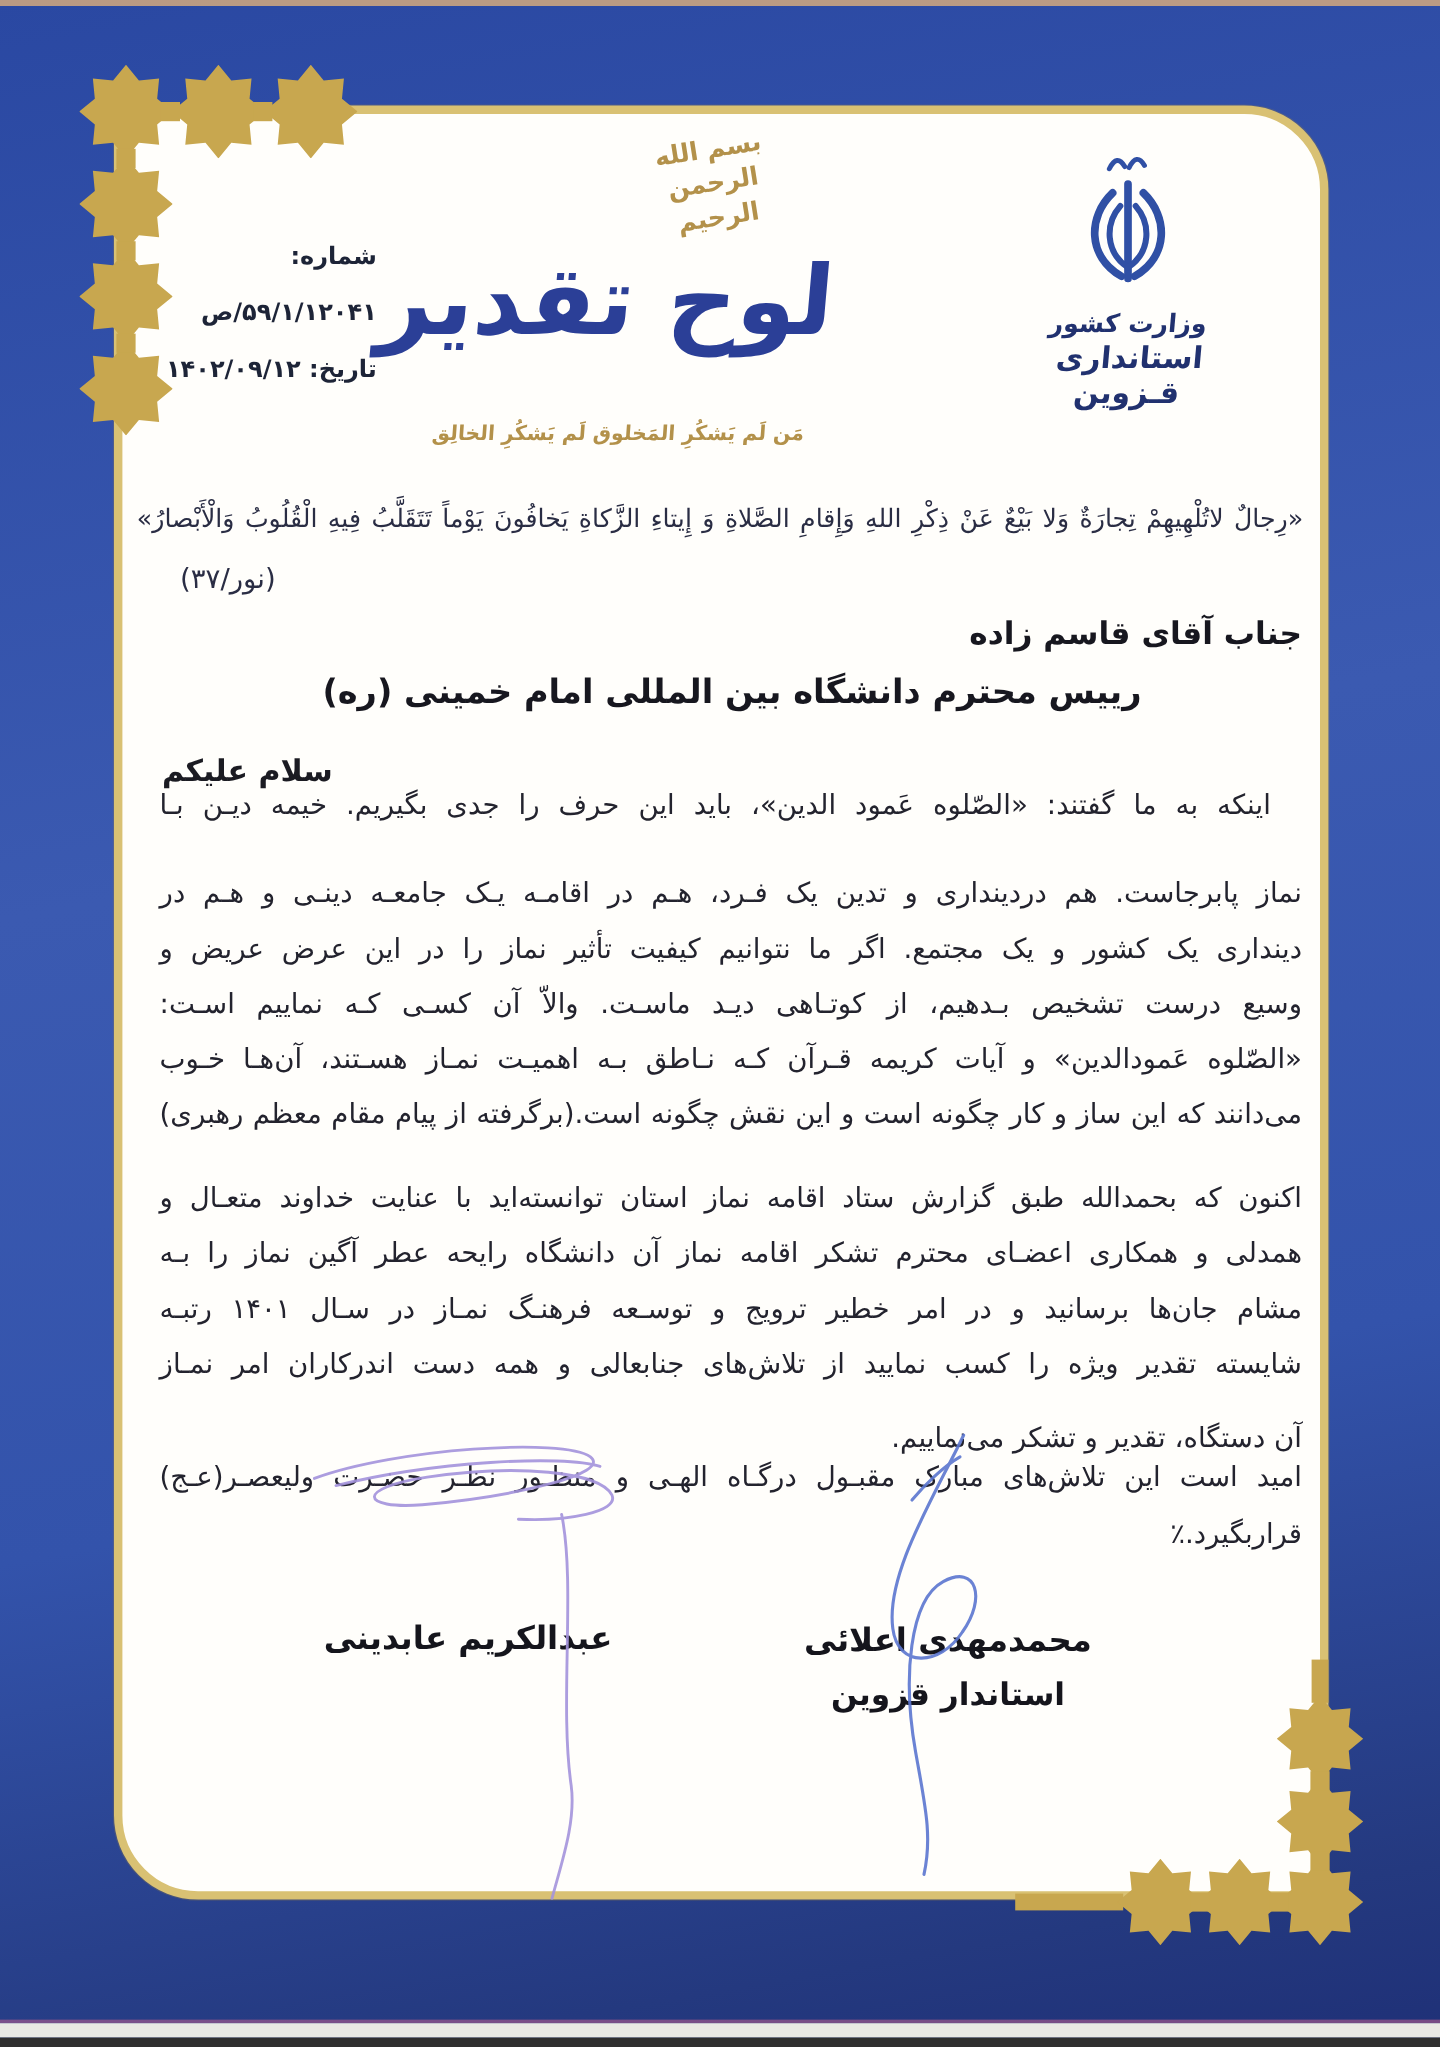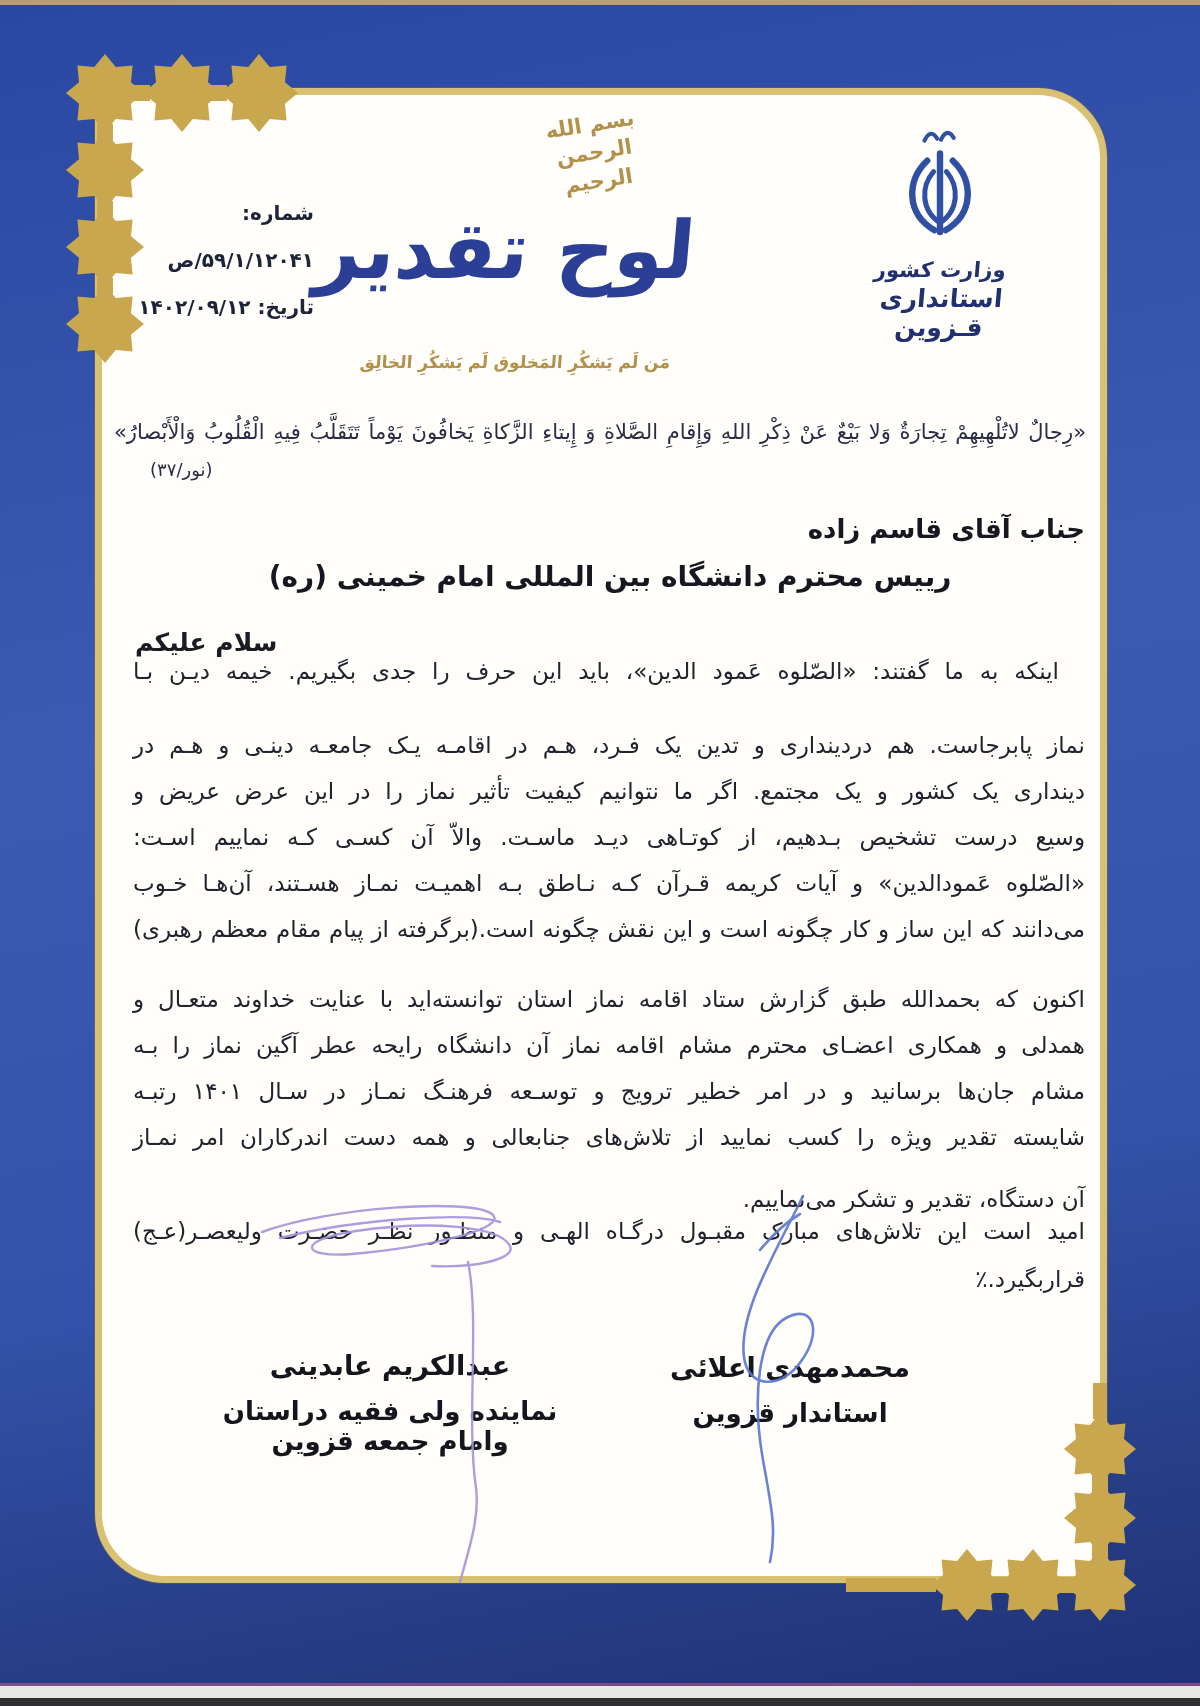--- a/index.html
+++ b/index.html
@@ -24,21 +24,21 @@
              font-size:21px;font-weight:bold;line-height:1.35;transform:rotate(-9deg);}
   .main-title{left:275px;top:204px;width:460px;text-align:center;font-size:80px;font-weight:bold;
               color:#2b3f97;transform:skewX(-5deg);letter-spacing:1px;white-space:nowrap;}
   .sub-title{left:285px;top:352px;width:460px;text-align:center;font-size:17px;font-weight:bold;
              color:#b3914a;transform:skewX(-4deg);white-space:nowrap;}
   .org-block{left:838px;top:126px;width:204px;text-align:center;color:#21316f;}
   .org-top{font-size:21px;font-weight:bold;margin-top:4px;transform:skewX(-5deg);}
   .org-bottom{font-size:25px;font-weight:bold;transform:skewX(-5deg);margin-top:2px;letter-spacing:1px;}
   .verse{left:114px;top:420px;width:972px;font-size:21px;color:#2a2d44;
          text-align:justify;text-align-last:justify;white-space:nowrap;}
-  .verse-ref{left:150px;top:459px;font-size:18px;color:#2a2d44;}
+  .verse-ref{left:150px;top:470px;font-size:23px;color:#2a2d44;}
   .rcp-name{left:135px;top:514px;width:950px;text-align:right;font-size:26px;font-weight:bold;color:#17171f;}
   .rcp-title{left:135px;top:560px;width:950px;text-align:center;font-size:28px;font-weight:bold;color:#17171f;}
   .salutation{left:135px;top:628px;width:950px;text-align:left;font-size:25px;font-weight:bold;color:#1b1b22;}
   .ln{position:absolute;left:133px;width:952px;height:46px;font-size:23px;color:#23232e;
       direction:rtl;text-align:justify;text-align-last:justify;white-space:nowrap;}
   .ln-end{text-align:right;text-align-last:right;}
   .sig-name{position:absolute;text-align:center;font-size:27px;font-weight:bold;color:#15151c;direction:rtl;}
   .sig-title{position:absolute;text-align:center;font-size:26px;font-weight:bold;color:#15151c;direction:rtl;}
   .sig-svg,.emblem-wrap svg{display:block;}
   .overlay{position:absolute;left:0;top:0;pointer-events:none;}
@@ -118,32 +118,31 @@
   <div class="txt salutation">سلام علیکم</div>
 
   <div class="ln" style="top:658px;padding-right:26px;width:926px;">اینکه به ما گفتند: «الصّلوه عَمود الدین»، باید این حرف را جدی بگیریم. خیمه دیـن بـا</div>
   <div class="ln" style="top:732px;">نماز پابرجاست. هم دردینداری و تدین یک فـرد، هـم در اقامـه یـک جامعـه دینـی و هـم در</div>
   <div class="ln" style="top:778px;">دینداری یک کشور و یک مجتمع. اگر ما نتوانیم کیفیت تأثیر نماز را در این عرض عریض و</div>
   <div class="ln" style="top:824px;">وسیع درست تشخیص بـدهیم، از کوتـاهی دیـد ماسـت. والاّ آن کسـی کـه نماییم اسـت:</div>
   <div class="ln" style="top:870px;">«الصّلوه عَمودالدین» و آیات کریمه قـرآن کـه نـاطق بـه اهمیـت نمـاز هسـتند، آن‌هـا خـوب</div>
   <div class="ln" style="top:916px;">می‌دانند که این ساز و کار چگونه است و این نقش چگونه است.(برگرفته از پیام مقام معظم رهبری)</div>
 
   <div class="ln" style="top:986px;">اکنون که بحمدالله طبق گزارش ستاد اقامه نماز استان توانسته‌اید با عنایت خداوند متعـال و</div>
-  <div class="ln" style="top:1032px;">همدلی و همکاری اعضـای محترم مشام اقامه نماز آن دانشگاه رایحه عطر آگین نماز را بـه</div>
+  <div class="ln" style="top:1032px;">همدلی و همکاری اعضـای محترم تشکر اقامه نماز آن دانشگاه رایحه عطر آگین نماز را بـه</div>
   <div class="ln" style="top:1078px;">مشام جان‌ها برسانید و در امر خطیر ترویج و توسـعه فرهنـگ نمـاز در سـال ۱۴۰۱ رتبـه</div>
   <div class="ln" style="top:1124px;">شایسته تقدیر ویژه را کسب نمایید از تلاش‌های جنابعالی و همه دست اندرکاران امر نمـاز</div>
   <div class="ln ln-end" style="top:1170px;margin-top:16px;">آن دستگاه، تقدیر و تشکر می‌نماییم.</div>
 
   <div class="ln" style="top:1218px;">امید است این تلاش‌های مبارک مقبـول درگـاه الهـی و منظـور نظـر حضـرت ولیعصـر(عـج)</div>
   <div class="ln ln-end" style="top:1266px;">قراربگیرد.٪</div>
 
   <div class="sig-name" style="left:640px;top:1352px;width:300px;">محمدمهدی اعلائی</div>
   <div class="sig-title" style="left:640px;top:1398px;width:300px;">استاندار قزوین</div>
   <div class="sig-name" style="left:190px;top:1350px;width:400px;">عبدالکریم عابدینی</div>
-  <div class="sig-title" style="left:190px;top:1396px;width:400px;">نماینده ولی فقیه دراستان وامام جمعه قزوین</div>
 
   <svg class="overlay" width="1200" height="1706" viewBox="0 0 1200 1706">
     <g fill="none" stroke="#5b76cf" stroke-width="2.6" stroke-linecap="round" opacity="0.9">
       <path d="M803,1196 C778,1248 738,1312 744,1357 C748,1390 783,1389 802,1360 C822,1332 814,1303 786,1318 C758,1333 752,1398 763,1460 C771,1505 777,1530 770,1562"></path>
       <path d="M760,1250 C770,1238 786,1222 800,1214"></path>
     </g>
     <g fill="none" stroke="#a493dc" stroke-width="2.4" stroke-linecap="round" opacity="0.9">
       <path d="M262,1232 C330,1207 470,1198 492,1214 C510,1228 430,1247 352,1254 C300,1258 296,1240 356,1231 C430,1220 500,1226 510,1246 C516,1260 472,1268 432,1266"></path>
       <path d="M280,1238 C360,1218 470,1212 500,1222"></path>
       <path d="M468,1262 C480,1320 466,1420 476,1488 C480,1518 468,1552 460,1582"></path>

